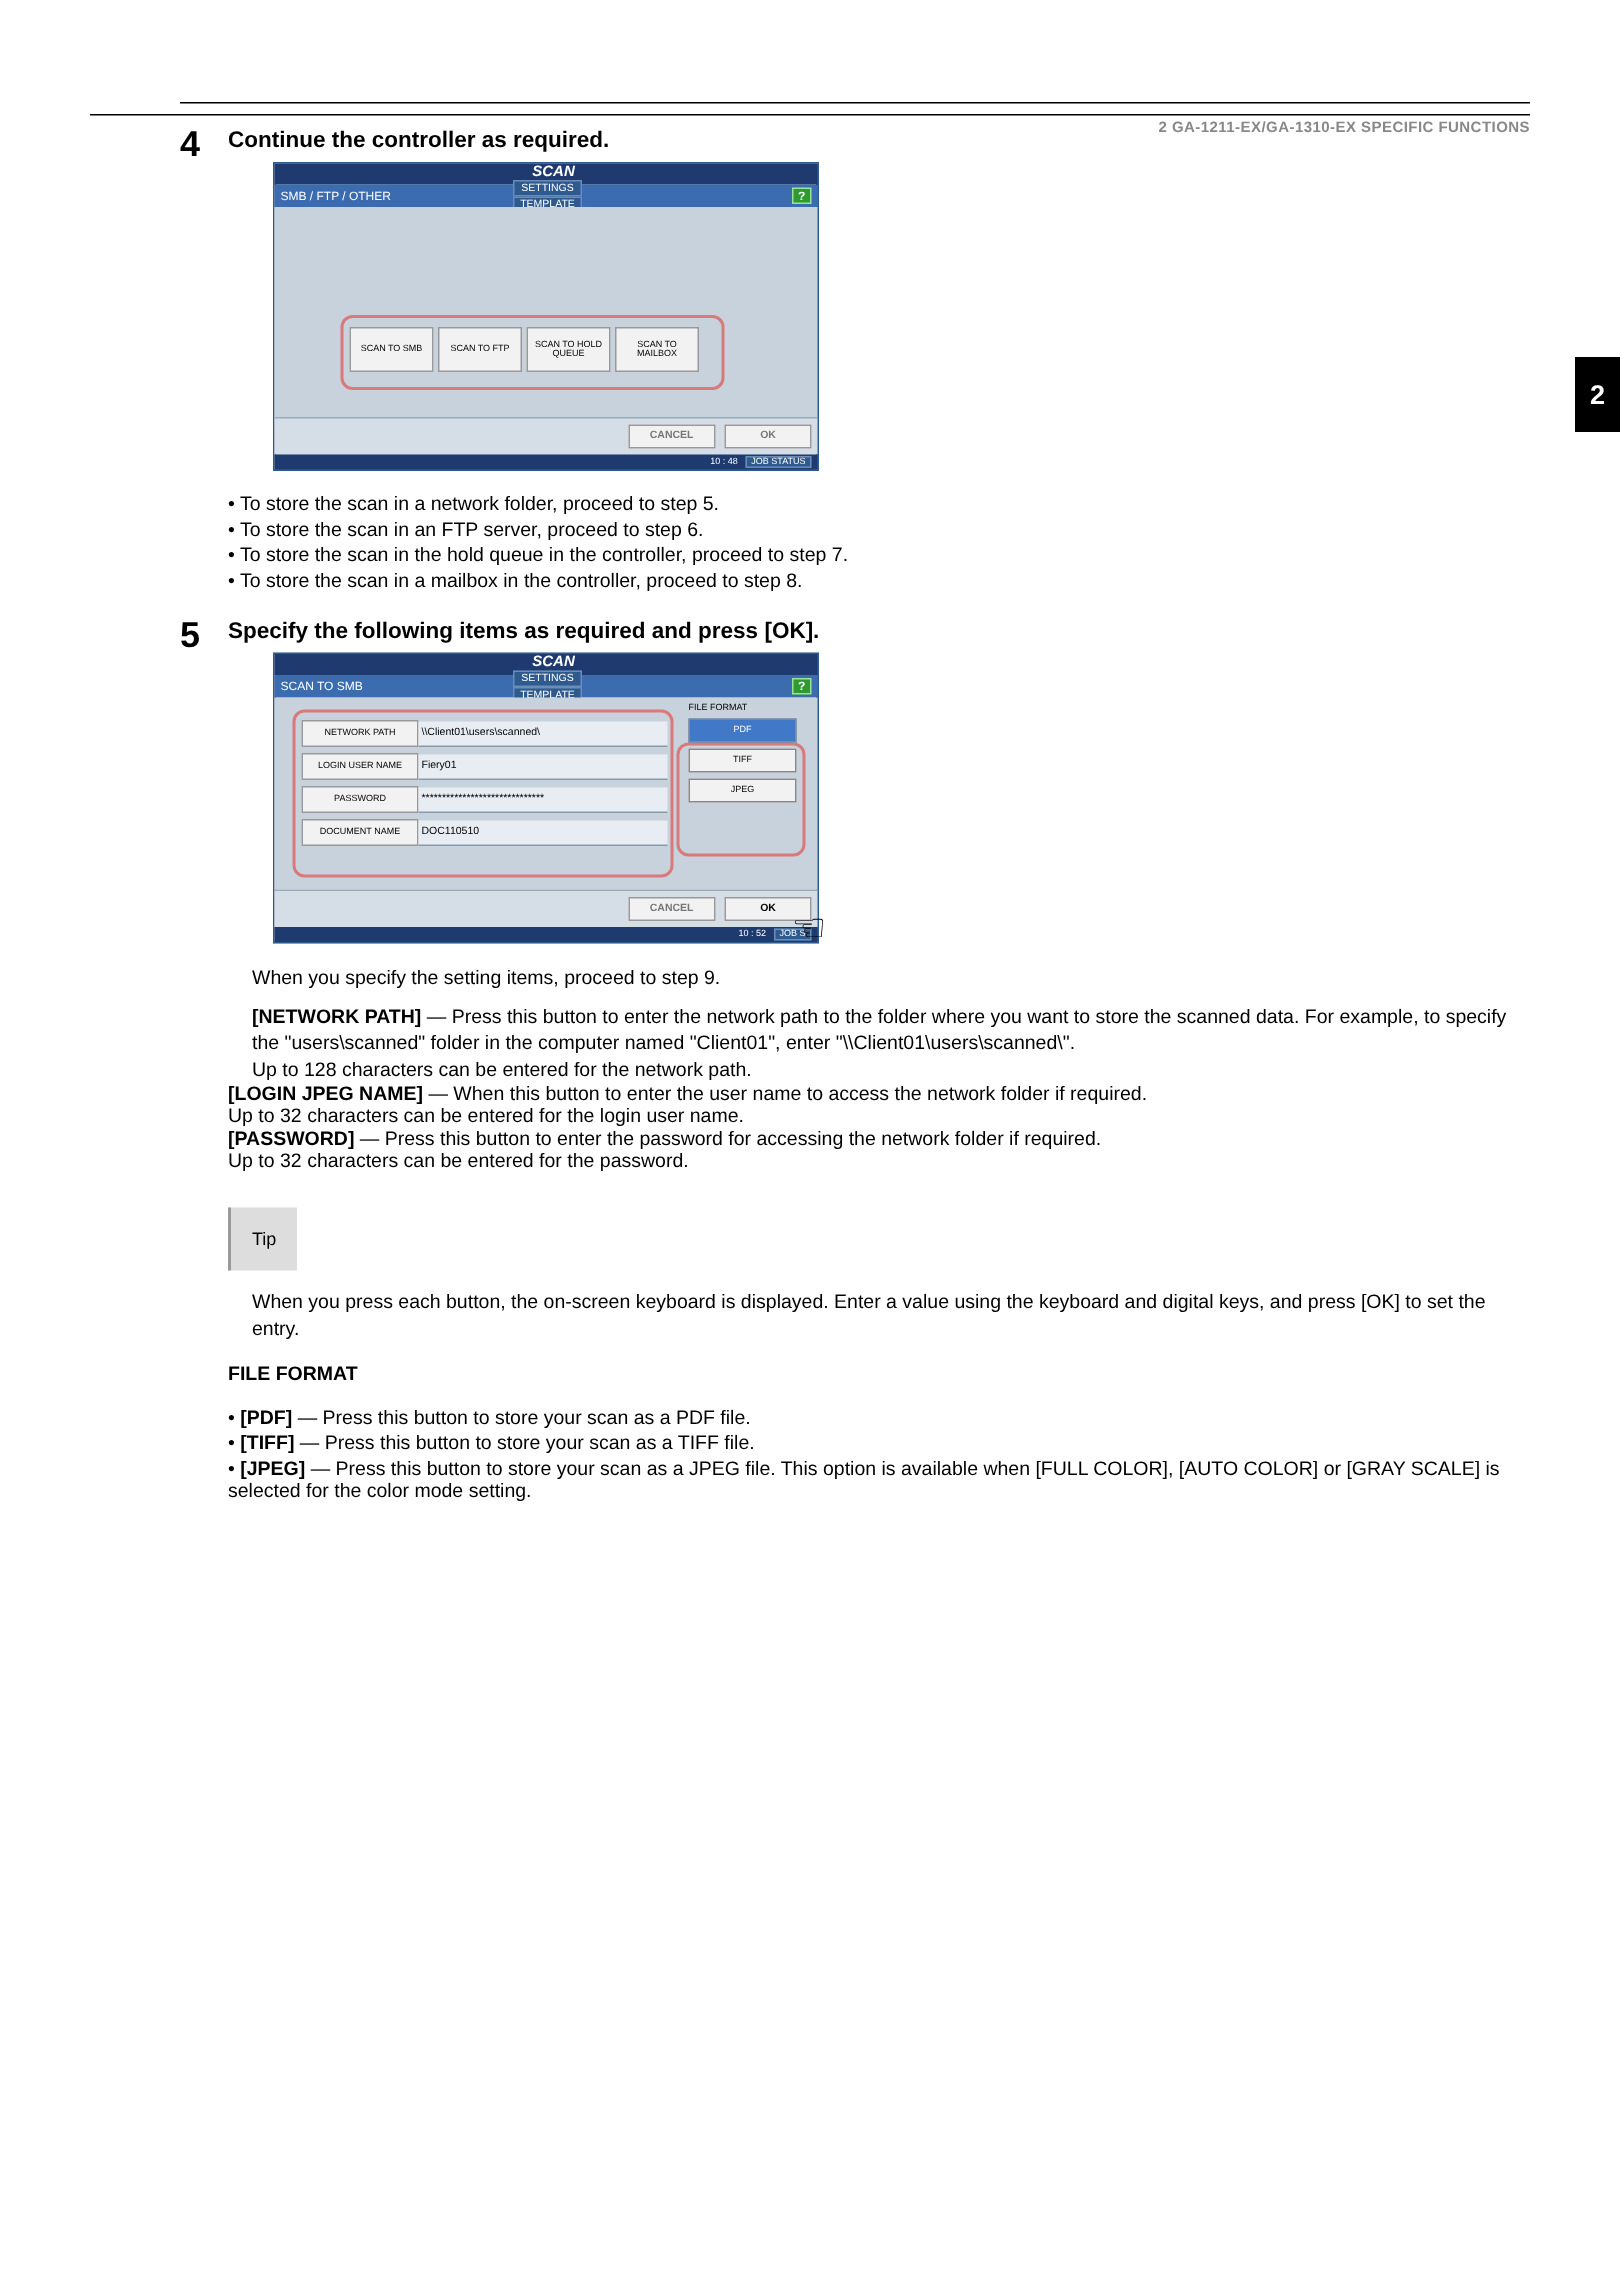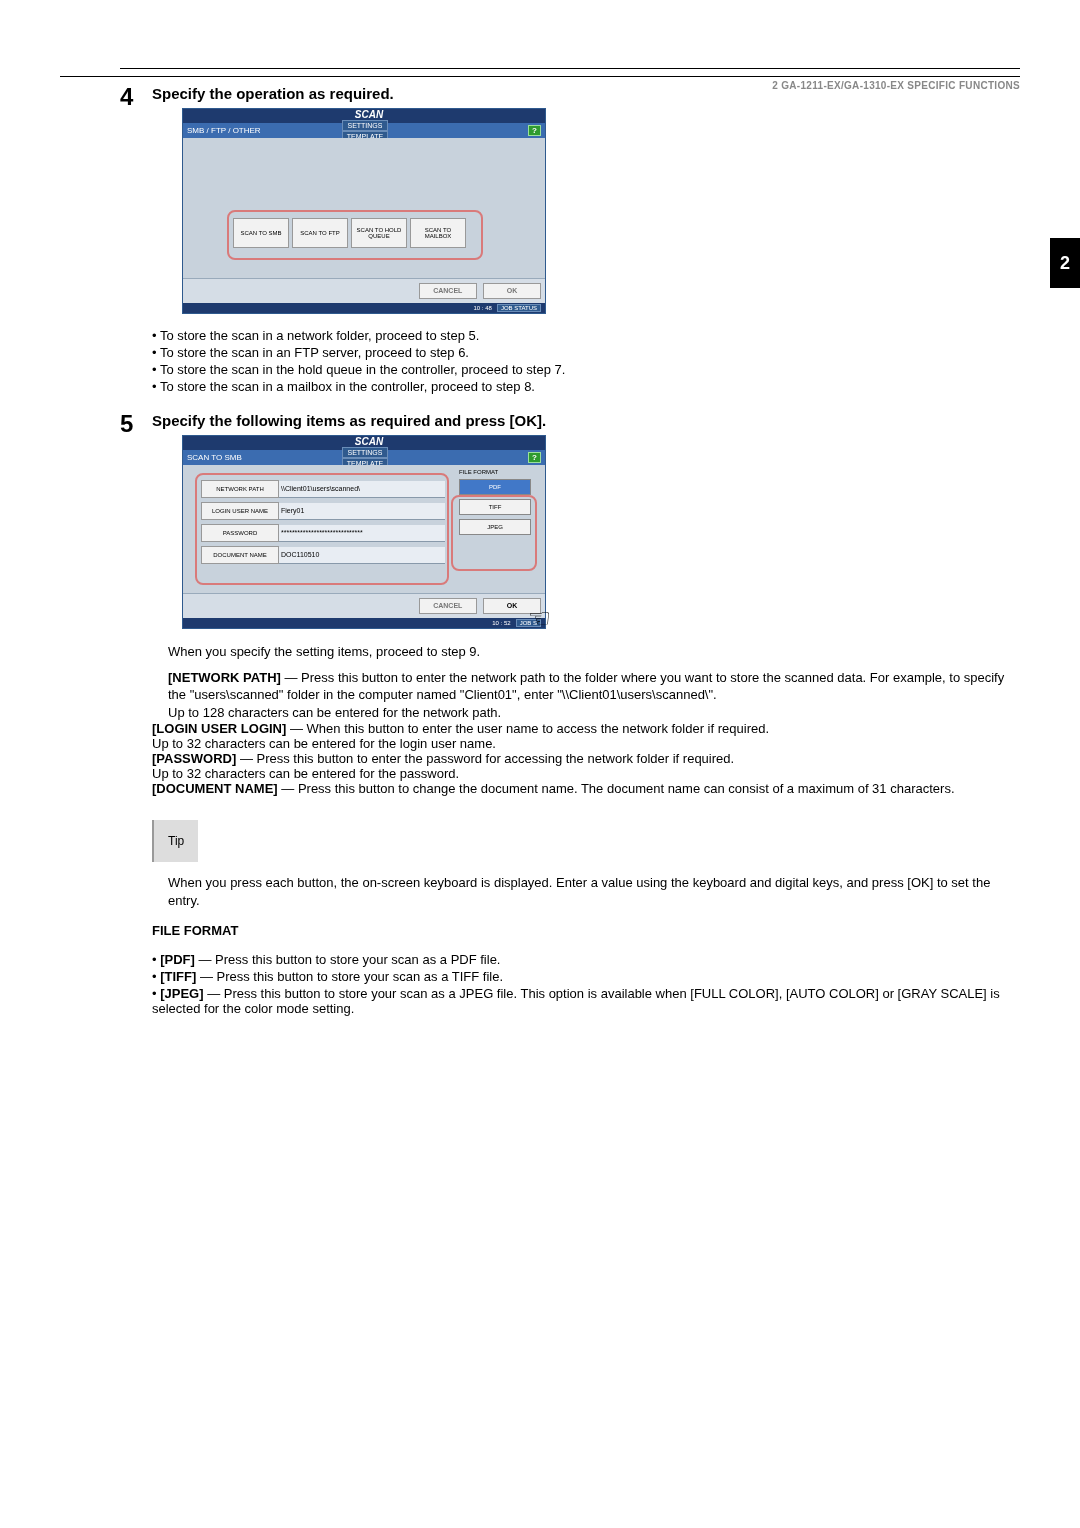--- a/index.html
+++ b/index.html
@@ -269,21 +269,21 @@
 <body>
 
 <div class="page">
   <div class="header-bar">2 GA-1211-EX/GA-1310-EX SPECIFIC FUNCTIONS</div>
   <div class="side-tab">2</div>
   <div class="rule"></div>
 
   <div class="step">
     <div class="step-num">4</div>
     <div class="step-body">
-      <div class="step-title">Specify the operation as required.</div>
+      <div class="step-title">Continue the controller as required.</div>
 
       <div class="panel">
         <div class="panel-top">
           <span class="ptitle">SCAN</span>
           <span class="pbtn">SETTINGS</span>
           <span class="pbtn">TEMPLATE</span>
           <span class="help">?</span>
         </div>
         <div class="panel-sub">
           <span>SMB / FTP / OTHER</span>
@@ -375,29 +375,26 @@
   </div>
 
   <div class="indent">
     <div class="para">When you specify the setting items, proceed to step 9.</div>
 
     <div class="para">
       <span class="b">[NETWORK PATH]</span><span> — Press this button to enter the network path to the folder where you want to store the scanned data. For example, to specify the "users\scanned" folder in the computer named "Client01", enter "\\Client01\users\scanned\".</span><br>
       <span>Up to 128 characters can be entered for the network path.</span>
     </div>
     <div>
-      <span class="b">[LOGIN USER LOGIN]</span><span> — When this button to enter the user name to access the network folder if required.</span><br>
+      <span class="b">[LOGIN JPEG NAME]</span><span> — When this button to enter the user name to access the network folder if required.</span><br>
       <span>Up to 32 characters can be entered for the login user name.</span>
     </div>
     <div>
       <span class="b">[PASSWORD]</span><span> — Press this button to enter the password for accessing the network folder if required.</span><br>
       <span>Up to 32 characters can be entered for the password.</span>
-    </div>
-    <div>
-      <span class="b">[DOCUMENT NAME]</span><span> — Press this button to change the document name. The document name can consist of a maximum of 31 characters.</span>
     </div>
 
     <div style="margin-top:14px">
       <span class="tip-box">Tip</span>
     </div>
     <div class="para">When you press each button, the on-screen keyboard is displayed. Enter a value using the keyboard and digital keys, and press [OK] to set the entry.</div>
 
     <div class="ff-head">FILE FORMAT</div>
     <ul class="bullets">
       <li><span class="b">[PDF]</span><span> — Press this button to store your scan as a PDF file.</span></li>

